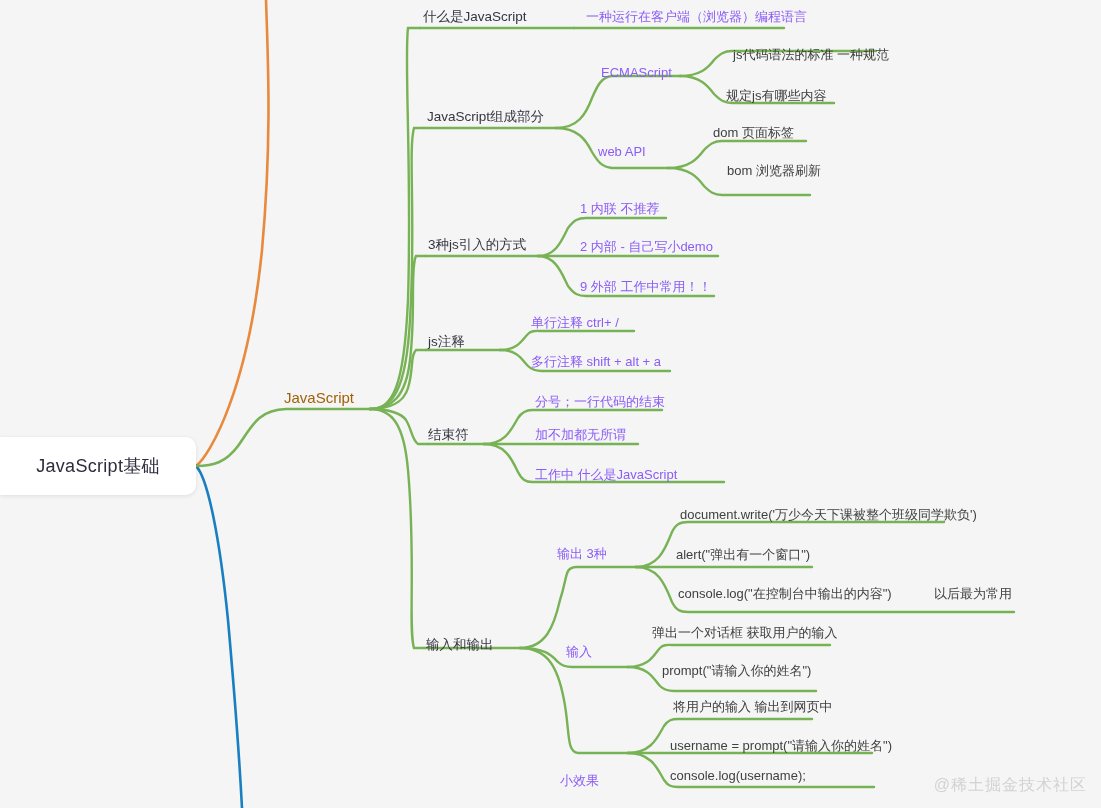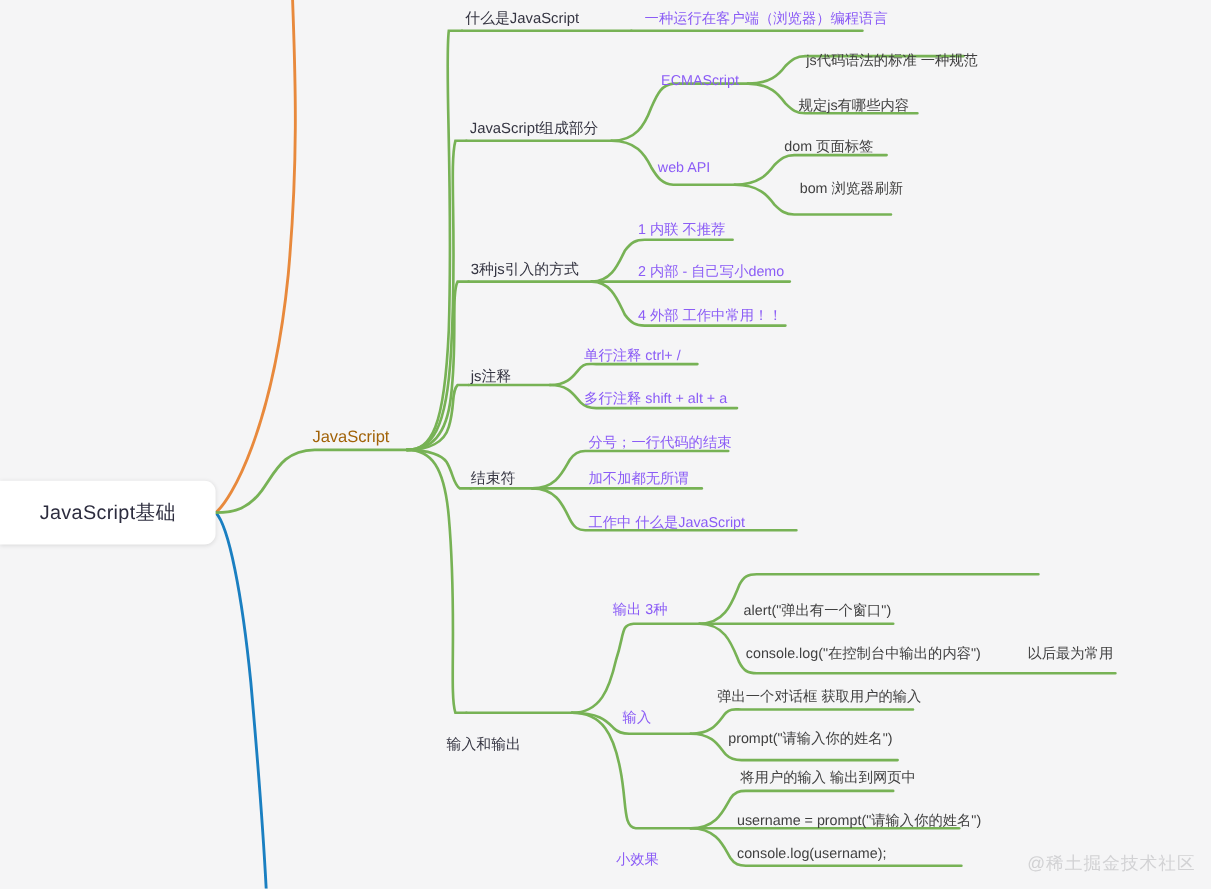--- a/index.html
+++ b/index.html
@@ -170,21 +170,21 @@
   <div class="node lvl2" style="left:428px; top:238px;">
     <span>3种js引入的方式</span>
   </div>
   <div class="node lvl3" style="left:580px; top:202px;">
     <span>1 内联 不推荐</span>
   </div>
   <div class="node lvl3" style="left:580px; top:240px;">
     <span>2 内部 - 自己写小demo</span>
   </div>
   <div class="node lvl3" style="left:580px; top:280px;">
-    <span>4 外部 工作中常用！！</span>
+    <span>9 外部 工作中常用！！</span>
   </div>
 
   <div class="node lvl2" style="left:428px; top:335px;">
     <span>js注释</span>
   </div>
   <div class="node lvl3" style="left:531px; top:316px;">
     <span>单行注释  ctrl+ /</span>
   </div>
   <div class="node lvl3" style="left:531px; top:355px;">
     <span>多行注释  shift + alt + a</span>
@@ -196,27 +196,30 @@
   <div class="node lvl3" style="left:535px; top:395px;">
     <span>分号；一行代码的结束</span>
   </div>
   <div class="node lvl3" style="left:535px; top:428px;">
     <span>加不加都无所谓</span>
   </div>
   <div class="node lvl3" style="left:535px; top:468px;">
     <span>工作中 什么是JavaScript</span>
   </div>
 
-  <div class="node lvl2" style="left:406px; top:638px;margin-top:32px;">
+  <div class="node lvl2" style="left:426px; top:638px;">
     <span>输入和输出</span>
   </div>
 
   <div class="node lvl3" style="left:557px; top:547px;">
     <span>输出 3种</span>
   </div>
+  <div class="node lvl4" style="left:680px; top:508px;">
+    <span>document.write('万少今天下课被整个班级同学欺负')</span>
+  </div>
   <div class="node lvl4" style="left:676px; top:548px;">
     <span>alert("弹出有一个窗口")</span>
   </div>
   <div class="node lvl4" style="left:678px; top:587px;">
     <span>console.log("在控制台中输出的内容")</span>
   </div>
   <div class="node lvl4" style="left:934px; top:587px;">
     <span>以后最为常用</span>
   </div>
 

